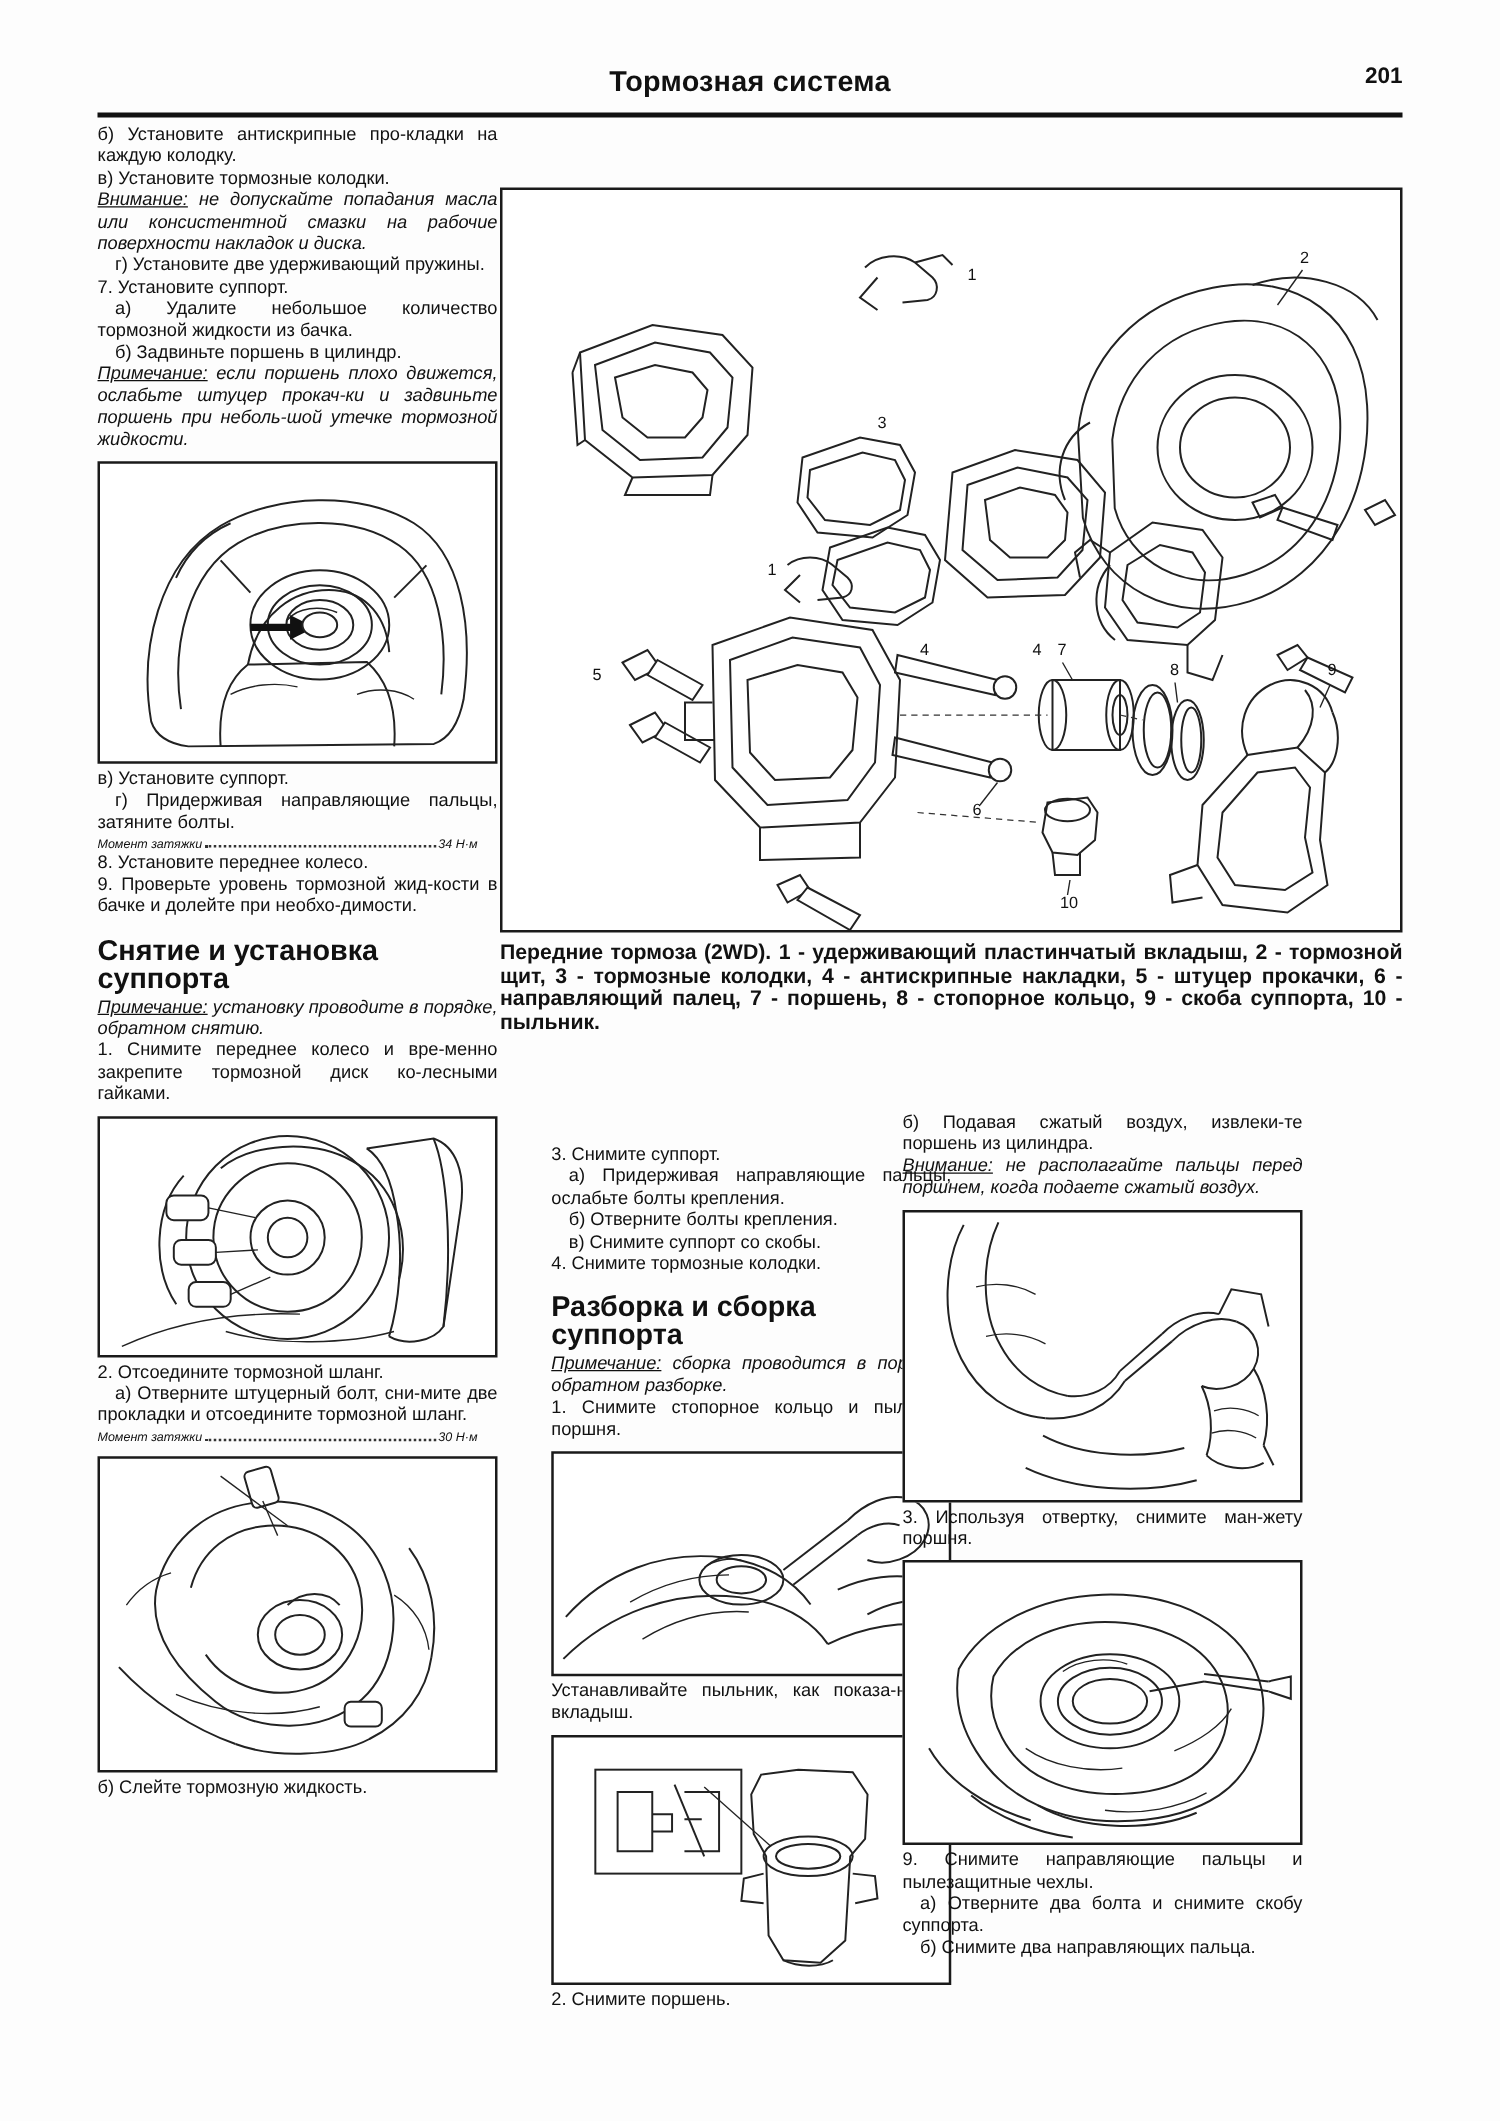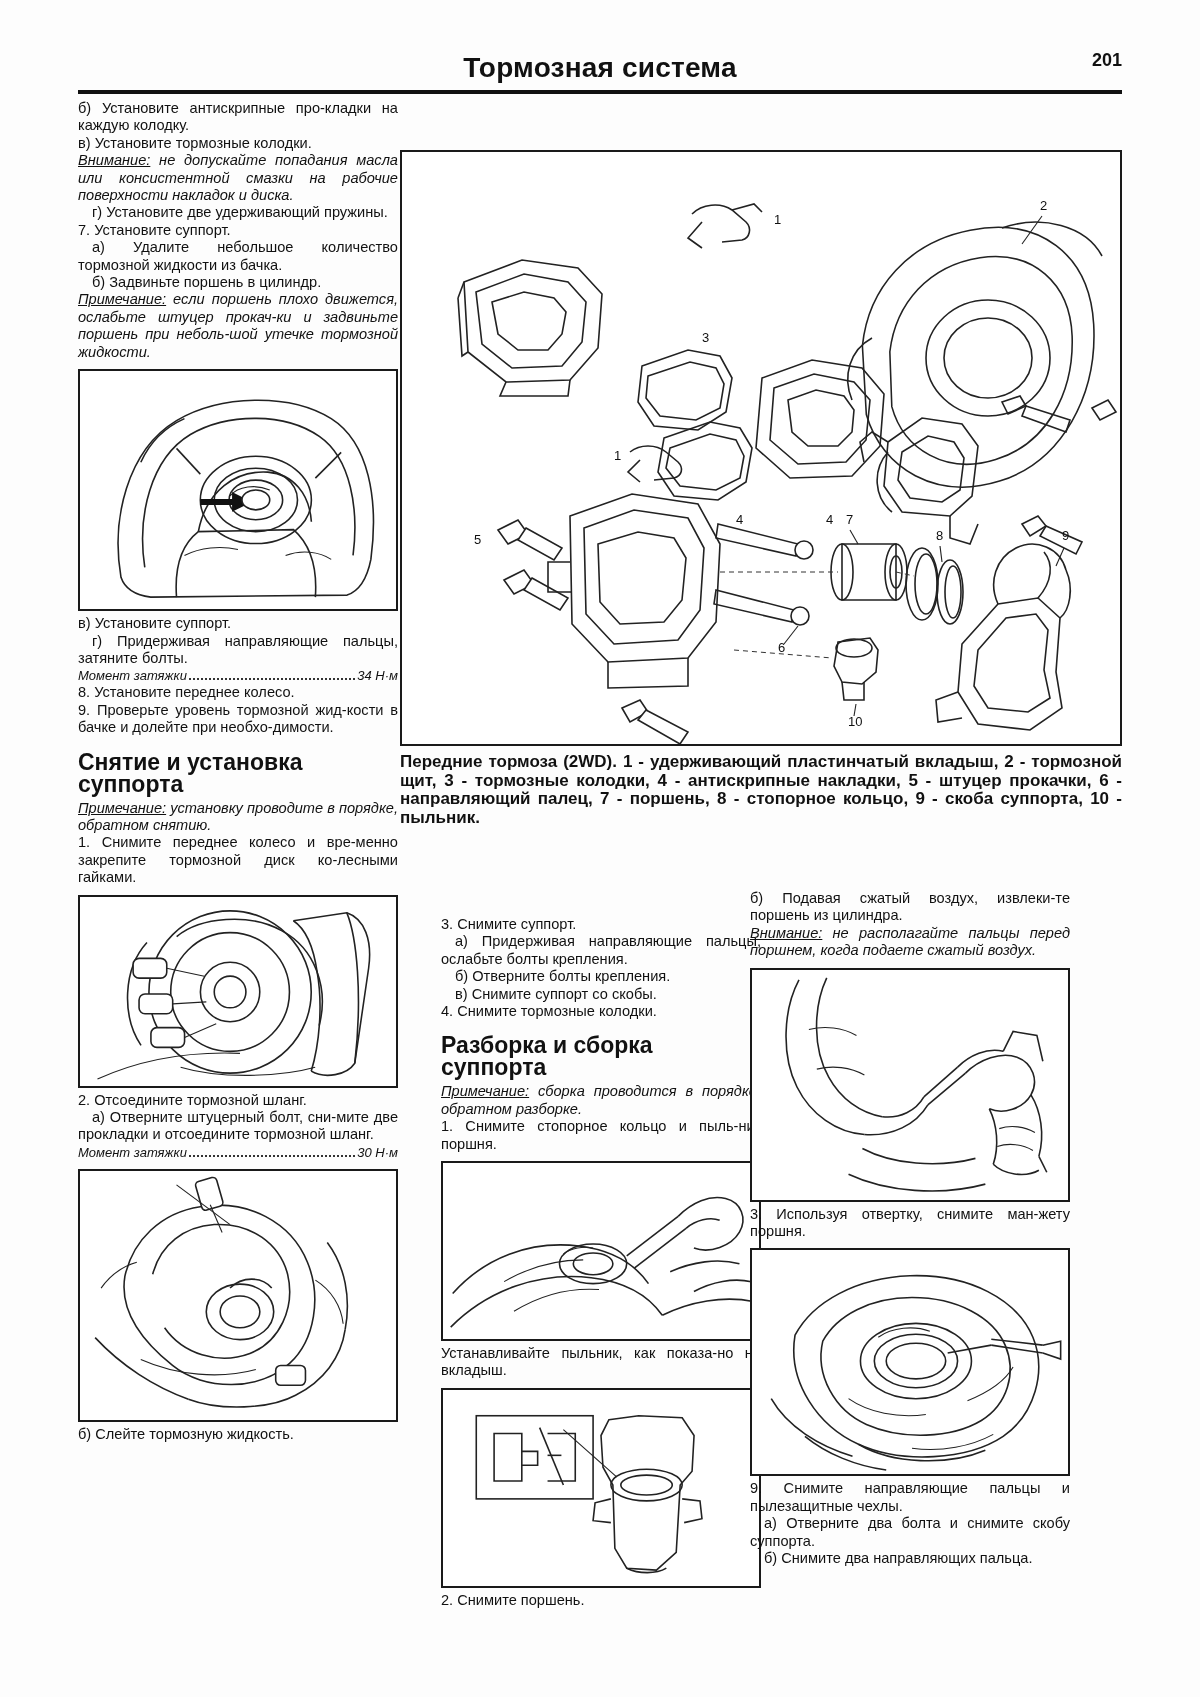--- a/index.html
+++ b/index.html
@@ -21,59 +21,59 @@
     width:1044px;height:1580px;
   }
   
   .hdr{
     position:relative;
     height:46px;
   }
   .hdr-title{
     position:absolute;left:0;right:0;top:2px;
     text-align:center;
-    font-size:28px;font-weight:bold;
+    font-size:23px;font-weight:bold;
     letter-spacing:.2px;
   }
   .hdr-page{
     position:absolute;right:0;top:0px;
     font-size:18px;font-weight:bold;
   }
   .rule{
     position:absolute;left:0;right:0;top:40px;
     height:4px;background:#111;
   }
   
   .cols{position:absolute;left:0;top:50px;width:1044px;}
   .col{position:absolute;top:0;width:320px;}
   .col-l{left:0;}
   .col-m{left:322px;}
-  .col-r{left:672px;}
+  .col-r{left:644px;}
 
   p{margin:0 0 0 0;}
   .t{
     font-size:14.6px;
     line-height:17.4px;
     text-align:justify;
     text-justify:inter-word;
     margin-bottom:0px;
     hyphens:none;
   }
   .t.ind{text-indent:14px;}
   .it{font-style:italic;}
   .note-lead{font-style:italic;text-decoration:underline;}
   .h2{
     font-size:23px;font-weight:bold;
     margin:14px 0 5px 0;
     line-height:22px;
   }
   .torque{
-    font-size:13px;font-style:italic;
+    font-size:10px;font-style:italic;
     display:flex;align-items:baseline;
-    margin:1px 0 0 0;
+    margin:1px 16px 0 0;
   }
   .torque .lbl{white-space:nowrap;}
   .torque .dots{
     flex:1;
     border-bottom:2px dotted #333;
     margin:0 2px 4px 2px;
     height:8px;
   }
   .torque .val{white-space:nowrap;}
   .figcap{

